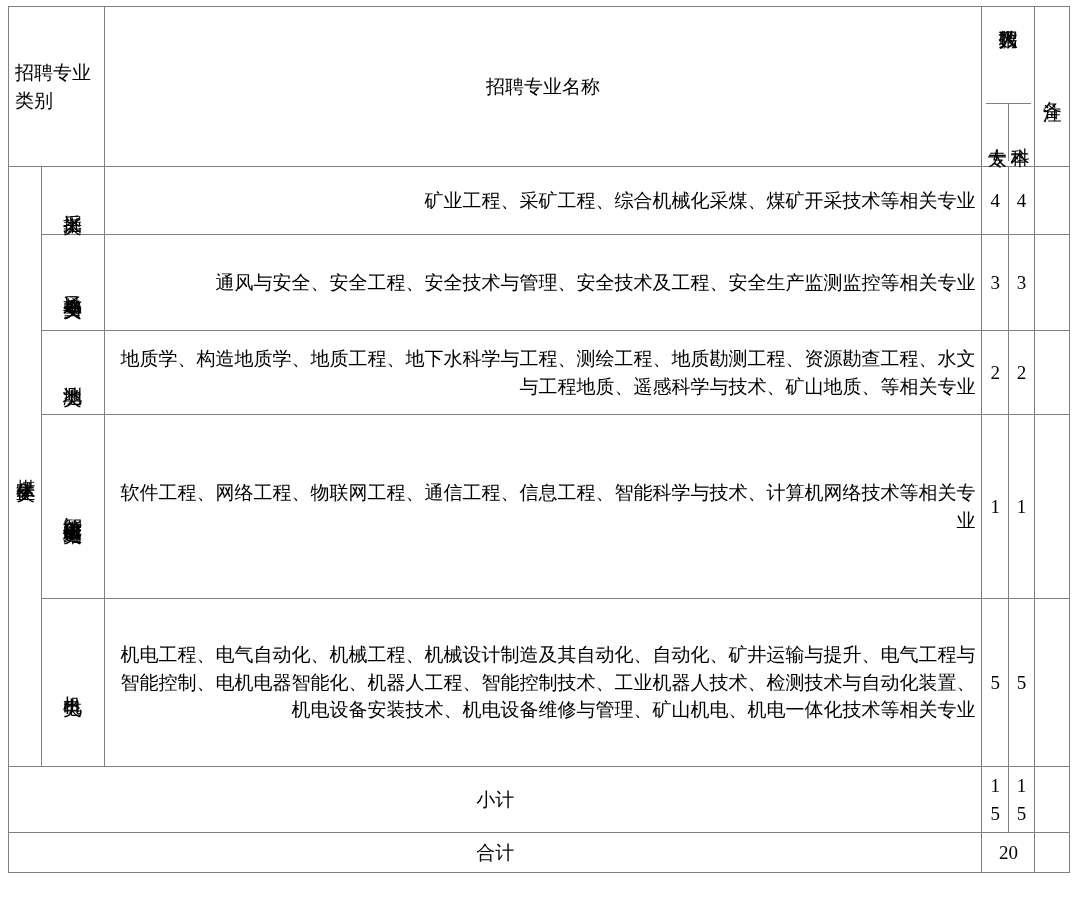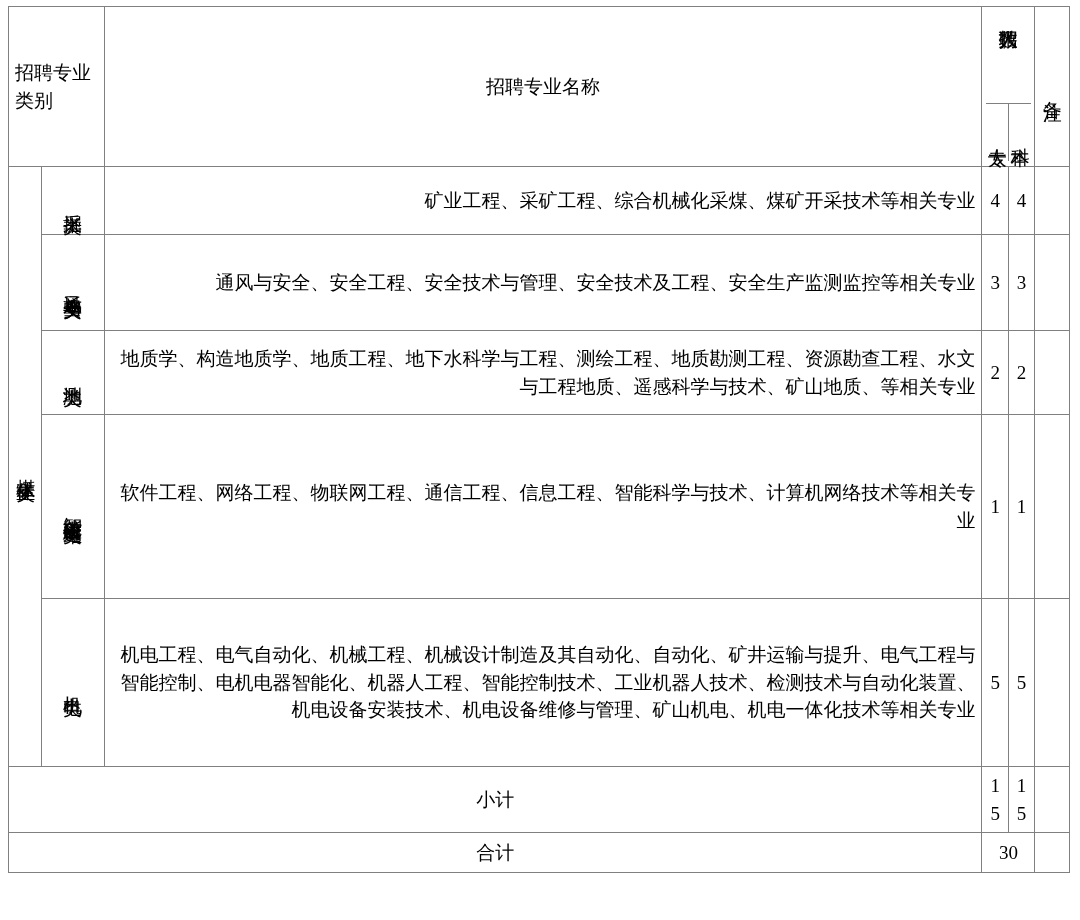--- a/index.html
+++ b/index.html
@@ -214,18 +214,18 @@
         </td>
         <td class="num">15</td>
         <td class="num">15</td>
         <td class="num"></td>
       </tr>
 
       <tr style="height:40px;">
         <td class="total-label" colspan="3">
           <span>合计</span>
         </td>
-        <td class="num" colspan="2">30</td>
+        <td class="num" colspan="2">20</td>
         <td class="num"></td>
       </tr>
     </tbody>
   </table>
 </div>
 
 </body></html>

